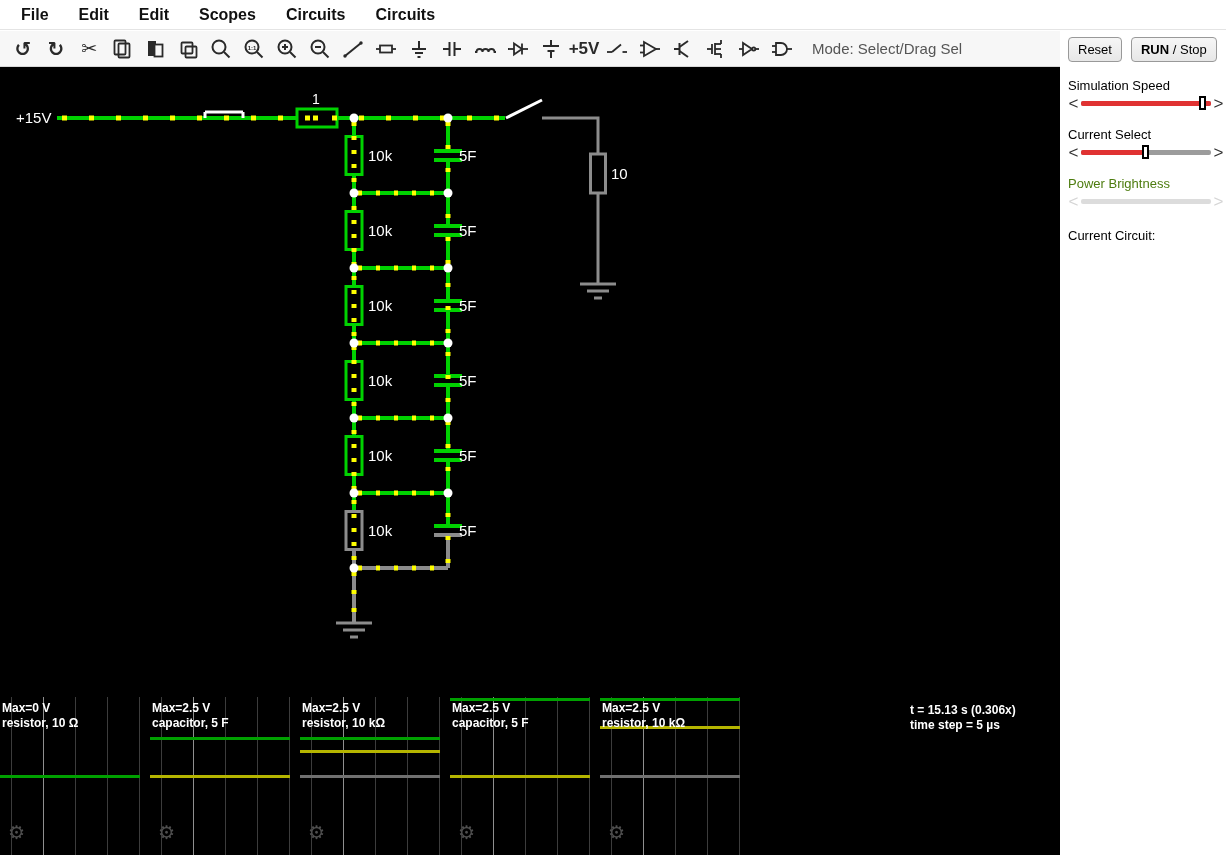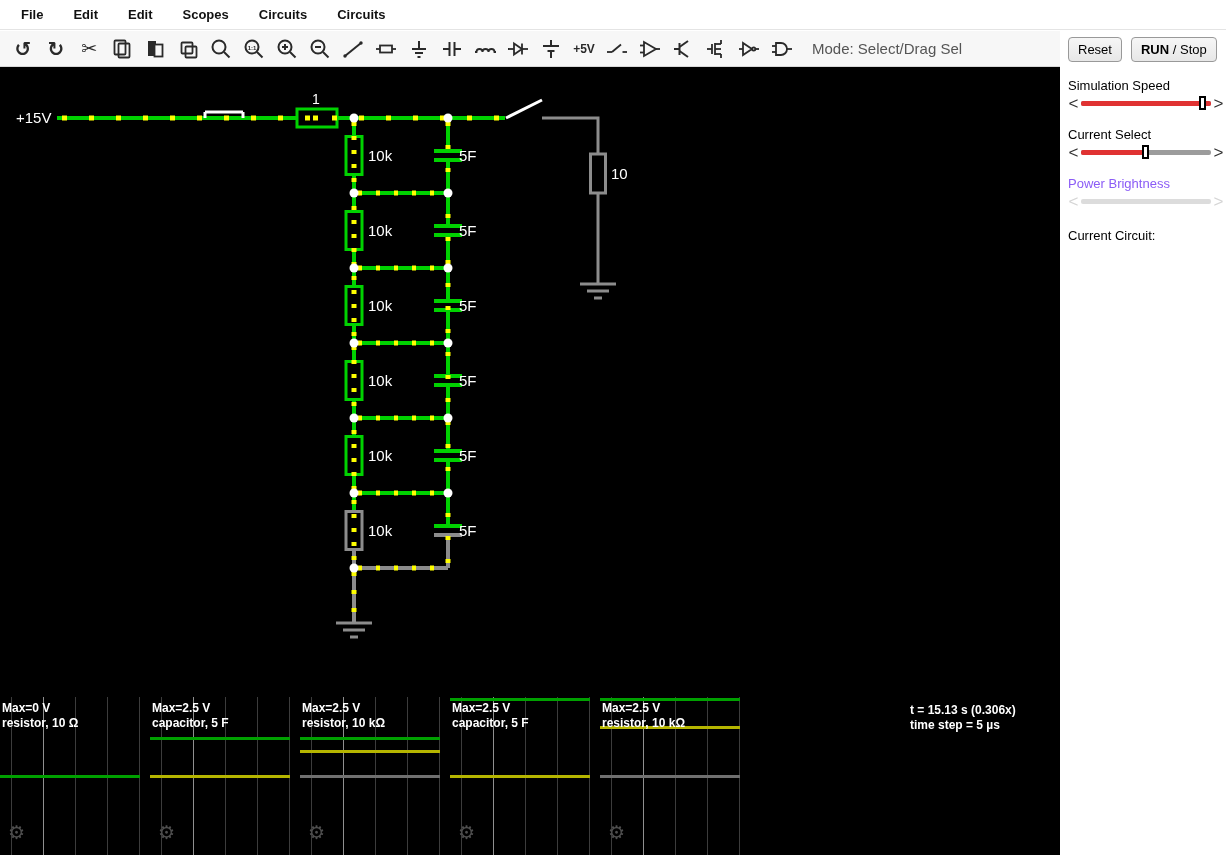--- a/index.html
+++ b/index.html
@@ -6,31 +6,31 @@
   body{
     width:1226px;height:855px;position:relative;overflow:hidden;
     font-family:"Liberation Sans",sans-serif;background:#fff;
     -webkit-font-smoothing:antialiased;
   }
   
   .menubar{
     position:absolute;left:0;top:0;width:1226px;height:30px;background:#fff;
     border-bottom:1px solid #e4e4e4;display:flex;align-items:center;padding-left:6px;box-sizing:border-box;
   }
-  .menu-item{font-size:13px;font-weight:bold;color:#111;padding:0 15px;cursor:default;}
+  .menu-item{font-size:16px;font-weight:bold;color:#111;padding:0 15px;cursor:default;}
   
   .toolbar{
     position:absolute;left:0;top:31px;width:1060px;height:36px;background:#f7f7f7;
     border-bottom:1px solid #d8d8d8;display:flex;align-items:center;padding-left:10px;box-sizing:border-box;
   }
   .tool{width:26px;height:26px;display:flex;align-items:center;justify-content:center;margin-right:7px;flex:0 0 auto;}
   .tool svg{display:block;}
   .tool-glyph{font-family:"DejaVu Sans",sans-serif;font-size:20px;font-weight:bold;color:#2a2a2a;line-height:1;}
   .tool-glyph.cut{font-size:19px;font-weight:normal;}
-  .plus5v{font-size:12px;font-weight:bold;color:#2a2a2a;}
+  .plus5v{font-size:17px;font-weight:bold;color:#2a2a2a;}
   .mode-label{font-size:15px;color:#555;margin-left:10px;white-space:nowrap;}
   
   .canvas{position:absolute;left:0;top:67px;width:1060px;height:788px;background:#000;}
   .circuit-svg{position:absolute;left:0;top:0;}
   
   .scoperow{position:absolute;left:0;top:630px;width:1060px;height:158px;background:#000;}
   .scope{position:absolute;top:0;width:148px;height:158px;overflow:hidden;padding-left:13px;}
   .scope .grid{position:absolute;top:0;width:1px;height:158px;background:#3c3c3c;}
   .scope .grid.bright{background:#8f8f8f;}
   .scope .trace{position:absolute;left:0;width:140px;height:3px;}
@@ -38,21 +38,21 @@
   .gear{position:absolute;left:8px;top:124px;z-index:3;cursor:pointer;}
   .gear::before{content:"\2699";font-family:"DejaVu Sans",sans-serif;font-size:19px;color:#4f4f4f;}
   .timeinfo{position:absolute;left:910px;top:6px;color:#fff;font-size:12px;font-weight:bold;line-height:15px;white-space:nowrap;}
   
   .sidebar{position:absolute;left:1060px;top:31px;width:166px;height:824px;background:#fff;box-sizing:border-box;padding:6px 0 0 8px;}
   .btnrow{display:flex;gap:9px;}
   .btn{font-family:"Liberation Sans",sans-serif;font-size:13px;color:#000;background:linear-gradient(#f6f6f6,#e7e7e7);
        border:1px solid #999;border-radius:4px;padding:4px 9px;cursor:pointer;white-space:nowrap;}
   .btn b{font-weight:bold;}
   .side-label{font-size:13px;color:#000;margin-top:16px;margin-bottom:2px;}
-  .side-label.disabled{color:#8b5cf6;}
+  .side-label.disabled{color:#4d7c0f;}
   .slider{display:flex;align-items:center;height:16px;width:156px;}
   .arr{font-size:17px;color:#333;line-height:1;flex:0 0 auto;width:11px;text-align:center;font-weight:normal;}
   .slider.disabled .arr{color:#d5d5d5;}
   .arr-l::before{content:"<";}
   .arr-r::before{content:">";}
   .track{position:relative;flex:1;height:14px;margin:0 2px;}
   .track .bar{position:absolute;left:0;top:5px;height:5px;width:100%;background:#9c9c9c;border-radius:2px;}
   .slider.disabled .bar{background:#dcdcdc;}
   .track .fill{position:absolute;left:0;top:5px;height:5px;background:#e03232;border-radius:2px;}
   .track .thumb{position:absolute;top:0;width:7px;height:14px;background:#fff;border:2.5px solid #000;box-sizing:border-box;}

